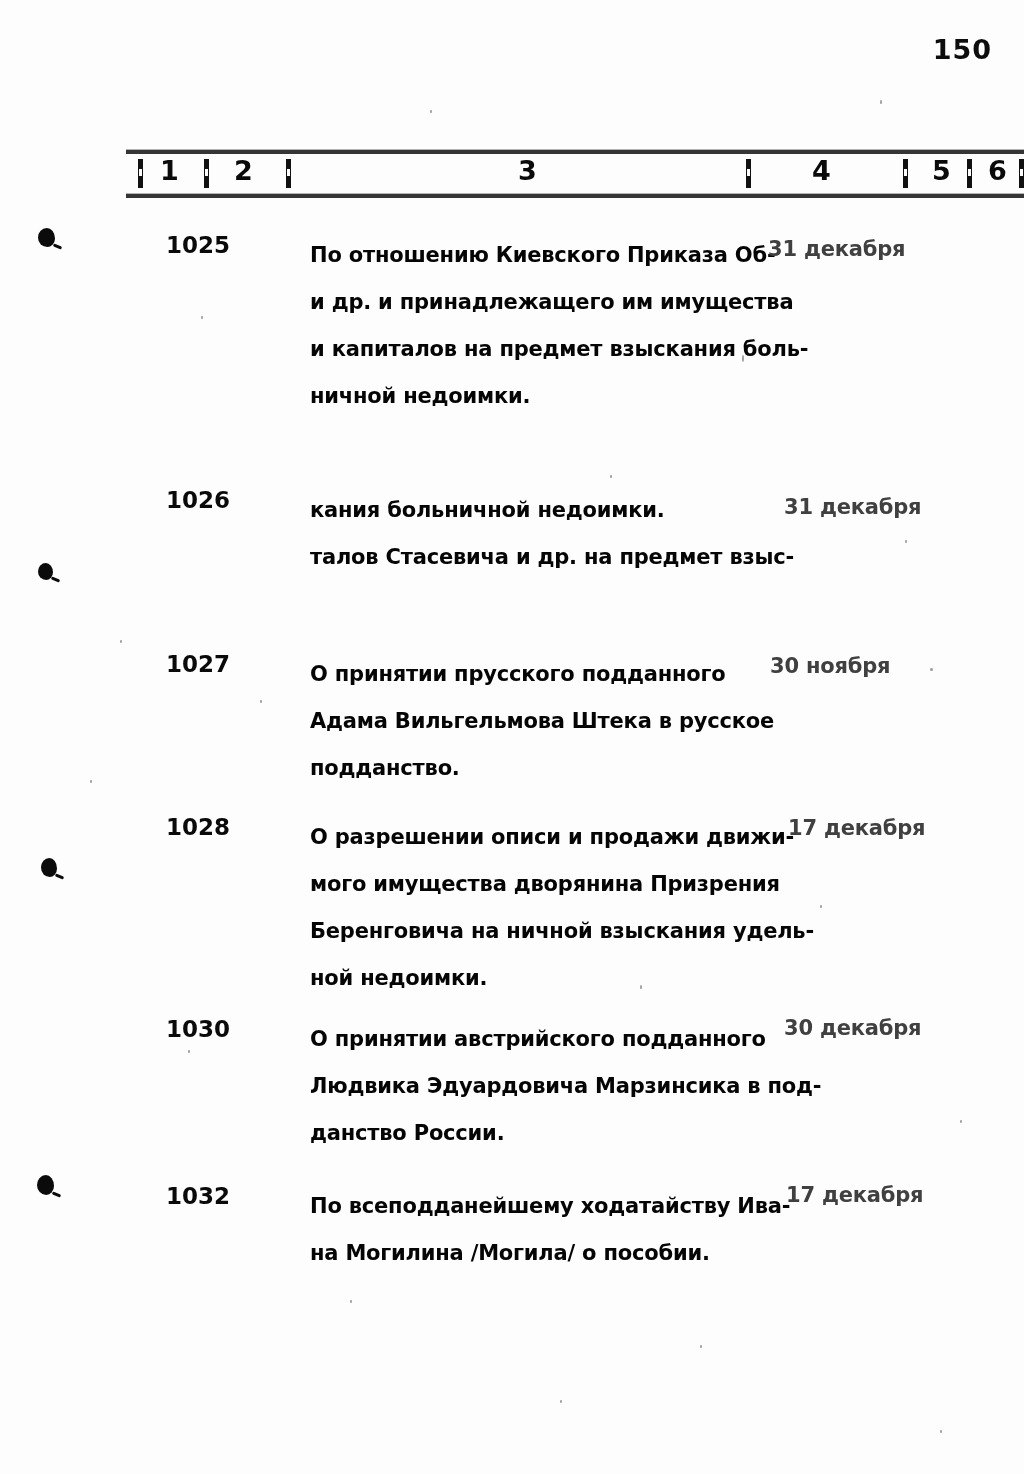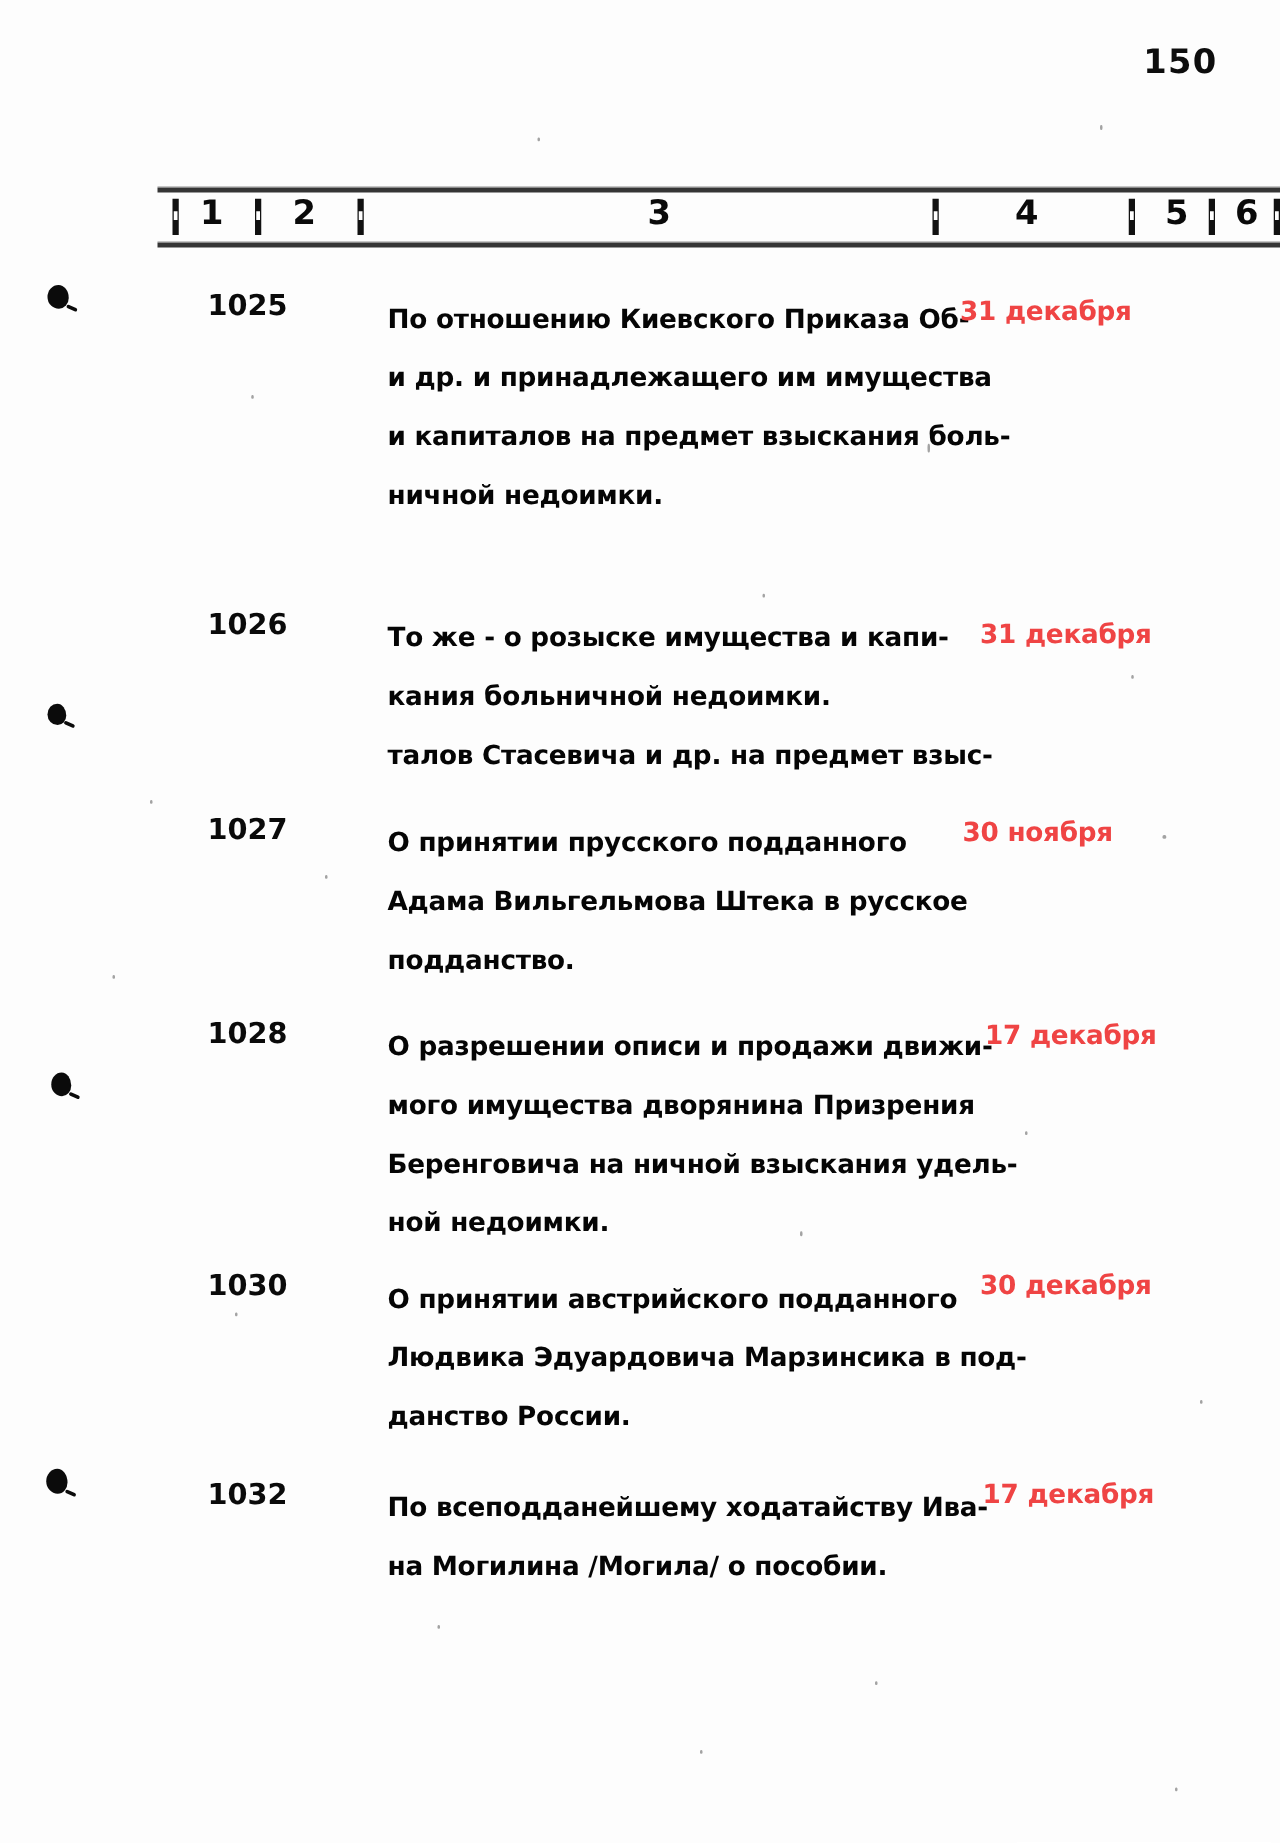--- a/index.html
+++ b/index.html
@@ -14,21 +14,21 @@
     background: #fdfdfd;
     overflow: hidden;
     font-family: "DejaVu Sans", sans-serif;
     color: #000000;
   }
 
   
   .page-number {
     position: absolute;
     top: 34px;
-    right: 50px;
+    right: 32px;
     font-family: "DejaVu Sans", sans-serif;
     font-size: 27px;
     font-weight: 700;
     letter-spacing: 1px;
     color: #0d0d0d;
   }
 
   
   .header-band {
     position: absolute;
@@ -117,21 +117,21 @@
     color: #050505;
     white-space: nowrap;
   }
   .entry-date {
     position: absolute;
     top: 0;
     font-family: "DejaVu Sans", sans-serif;
     font-size: 21px;
     font-weight: 700;
     letter-spacing: -0.2px;
-    color: #ef4444;
+    color: #404040;
     white-space: nowrap;
     line-height: 40px;
   }
 
   
   .ink-blob {
     position: absolute;
     background: #0b0b0b;
     border-radius: 52% 48% 46% 54% / 50% 55% 45% 50%;
   }
@@ -189,21 +189,20 @@
       <div class="line">и др. и принадлежащего им имущества</div>
       <div class="line">и капиталов на предмет взыскания боль-</div>
       <div class="line">ничной недоимки.</div>
     </div>
     <div class="entry-date" style="left:768px; top:-3px;">31 декабря</div>
   </div>
 
   <div class="entry" style="top:487px;">
     <div class="entry-num">1026</div>
     <div class="entry-body">
-      <div class="line">То же - о розыске имущества и капи-</div>
       <div class="line">кания больничной недоимки.</div>
       <div class="line">талов Стасевича и др. на предмет взыс-</div>
     </div>
     <div class="entry-date" style="left:784px; top:0px;">31 декабря</div>
   </div>
 
   <div class="entry" style="top:651px;">
     <div class="entry-num">1027</div>
     <div class="entry-body">
       <div class="line">О принятии прусского подданного</div>

